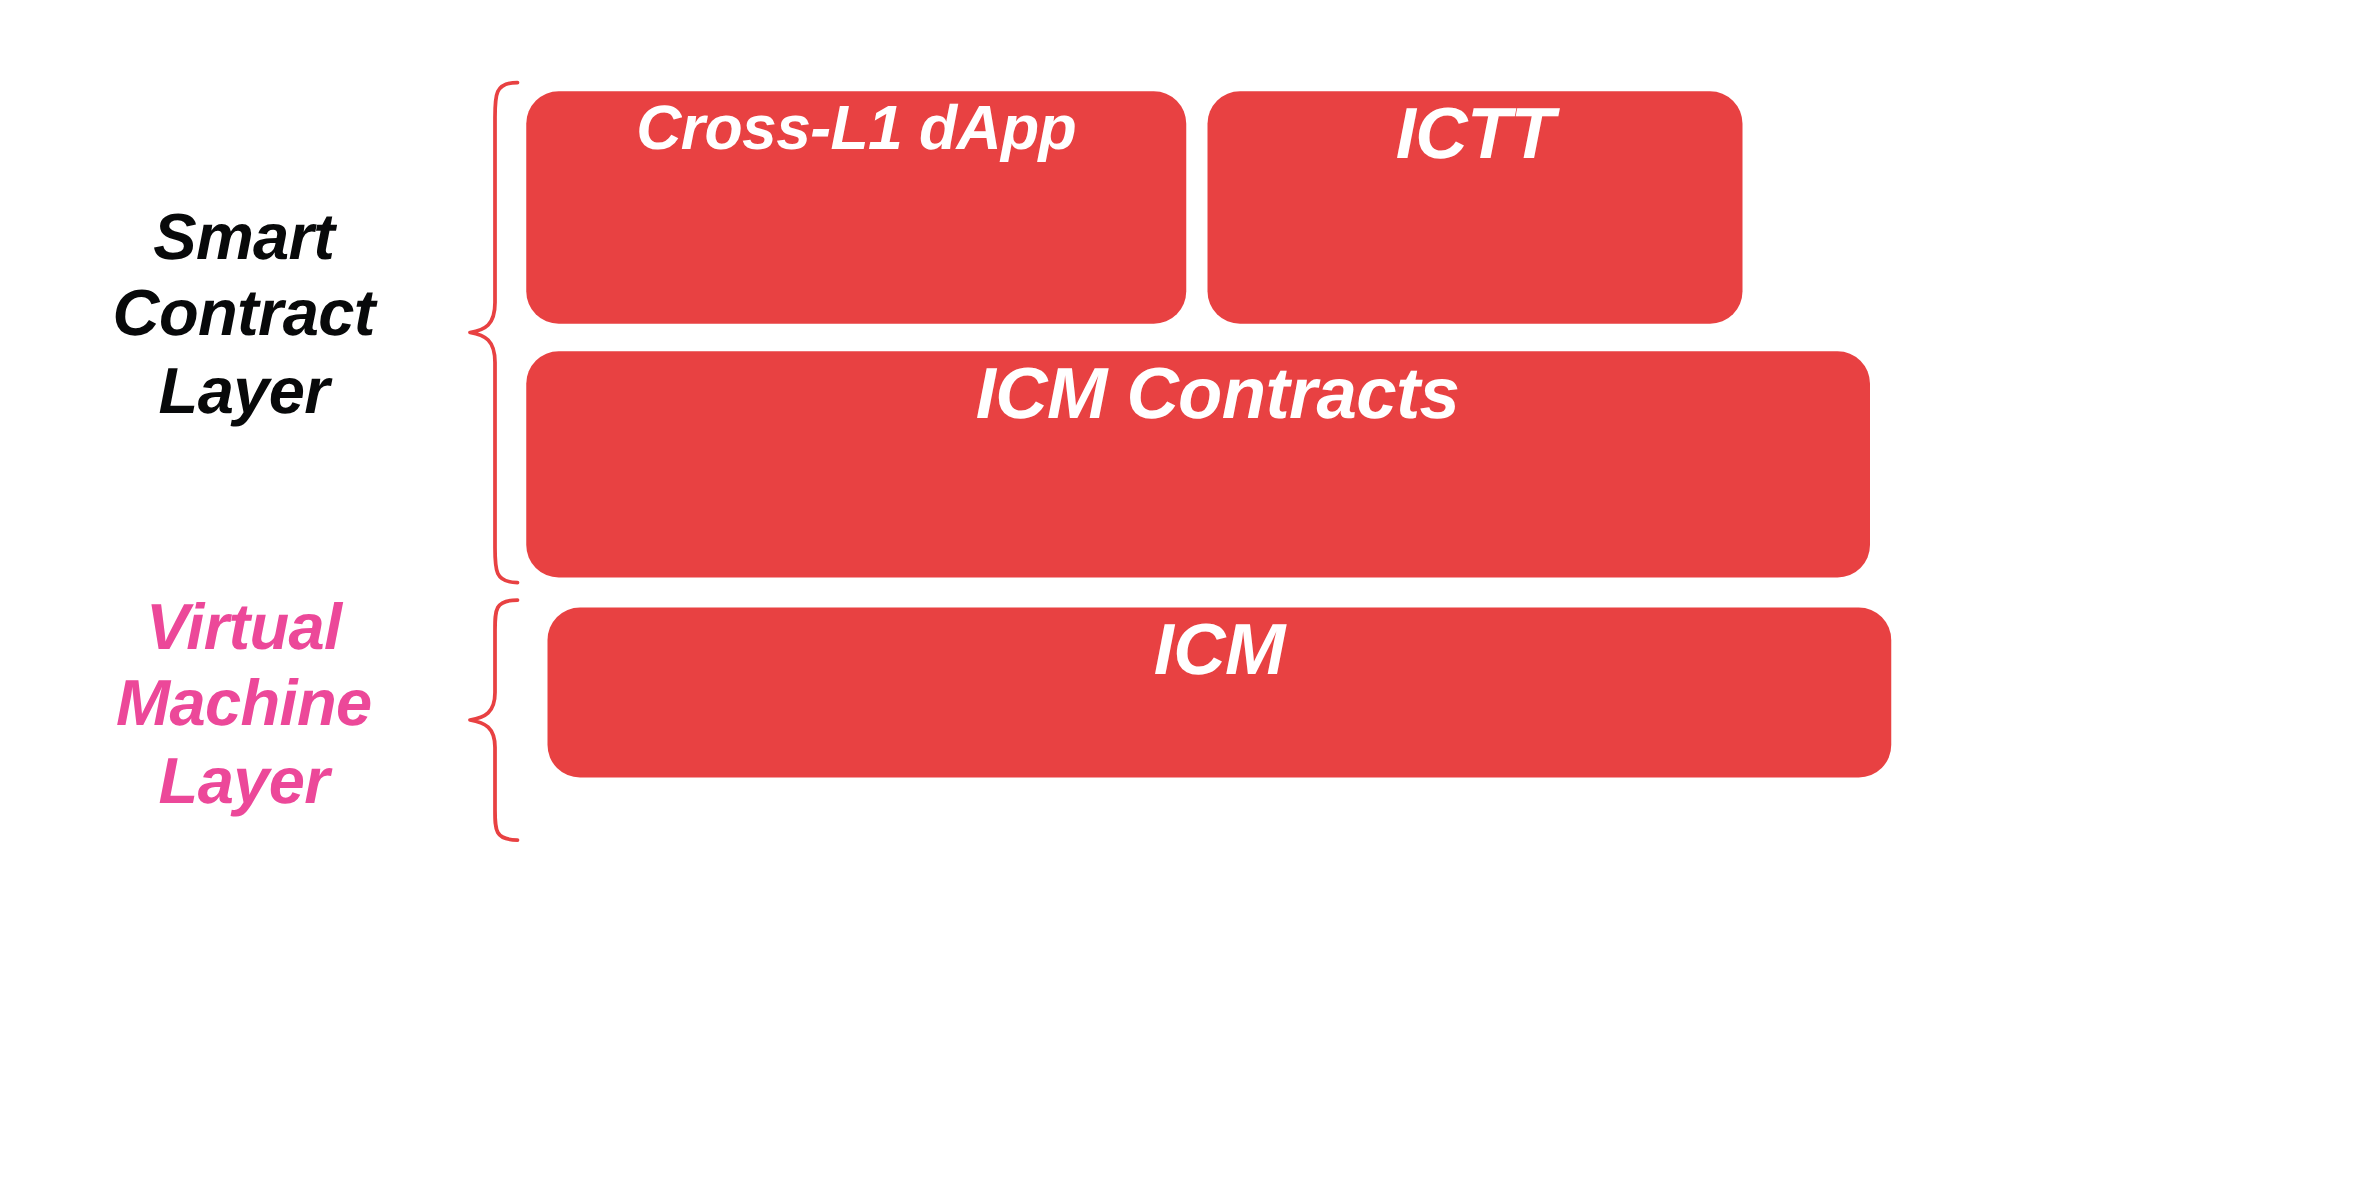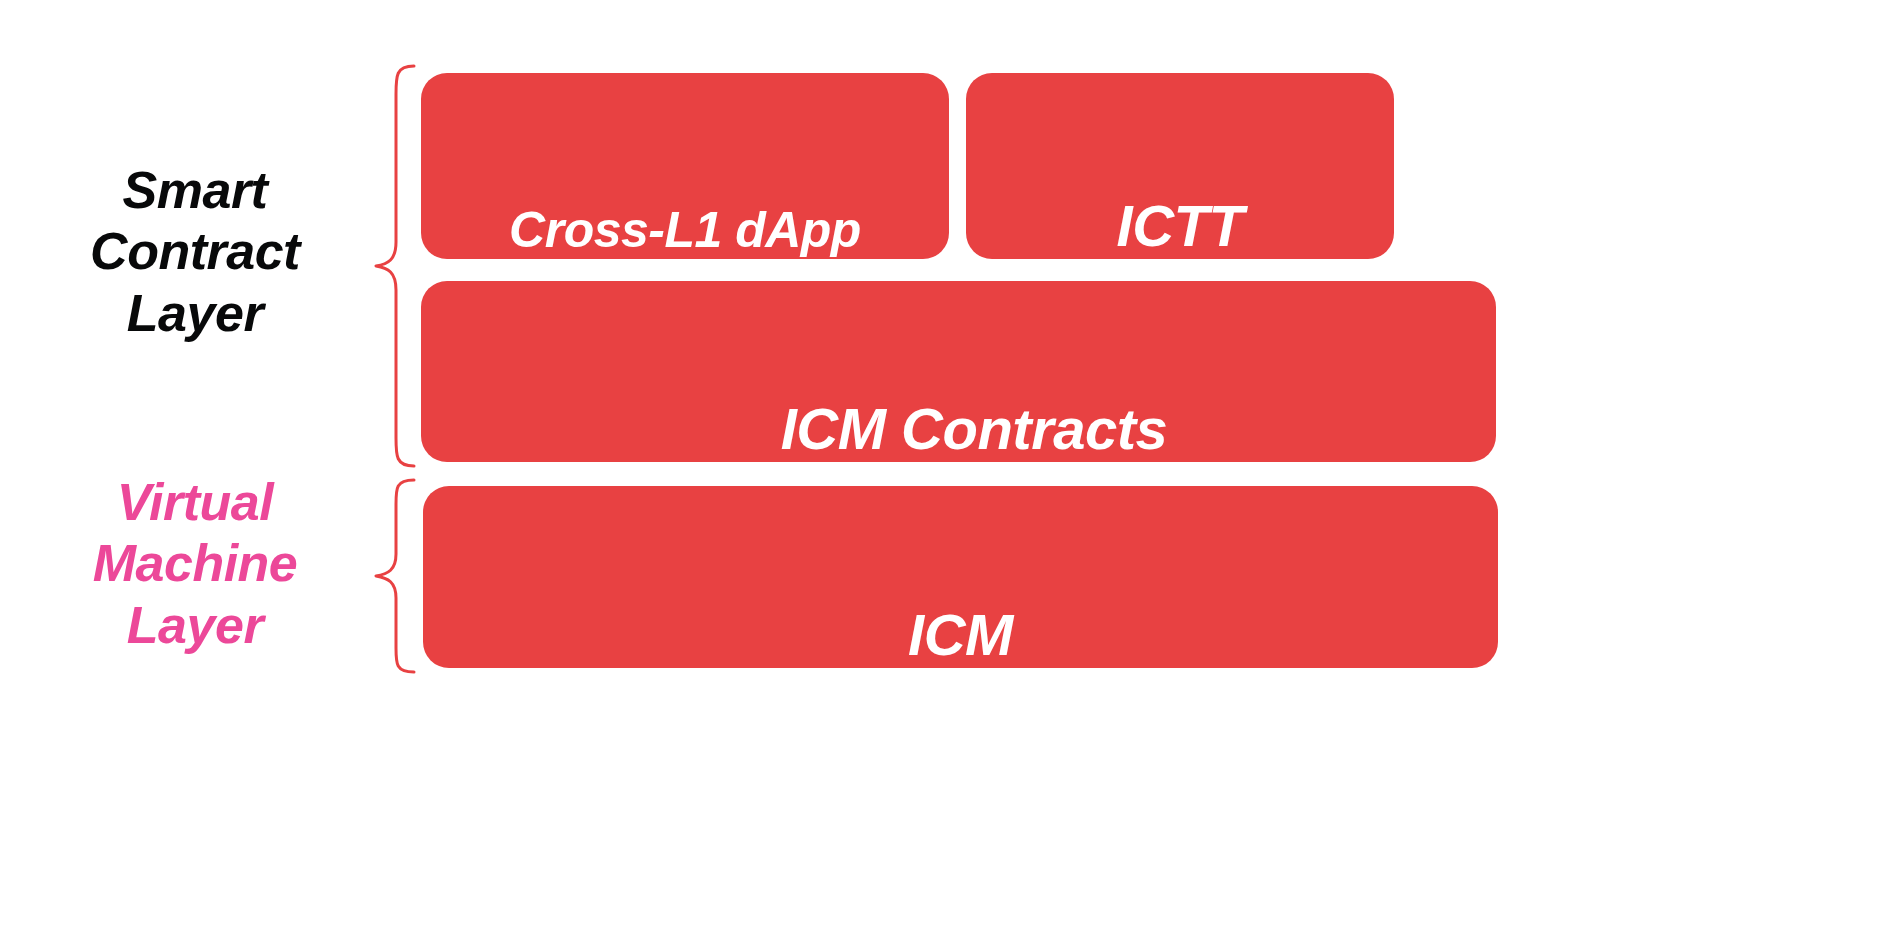--- a/index.html
+++ b/index.html
@@ -57,21 +57,21 @@
     left: 366px;
     top: 478px;
     width: 60px;
     height: 196px;
   }
 
   
   .box {
     position: absolute;
     display: flex;
-    align-items: flex-end;
+    align-items: flex-start;
     justify-content: center;
     border-radius: 26px;
     color: #ffffff;
     font-weight: bold;
     letter-spacing: -0.5px;
     box-sizing: border-box;
   }
   #box-cross-l1-dapp {
     left: 421px;
     top: 73px;
@@ -88,24 +88,24 @@
   }
   #box-icm-contracts {
     left: 421px;
     top: 281px;
     width: 1075px;
     height: 181px;
     font-size: 58px;
     padding-left: 31px;
   }
   #box-icm {
-    left: 423px;
+    left: 438px;
     top: 486px;
     width: 1075px;
-    height: 182px;
+    height: 136px;
     font-size: 58px;
   }
 </style>
 </head>
 <body>
 
 <div id="canvas" style="background: rgb(255, 255, 255);">
 
   <div class="group-label" id="label-smart-contract" style="color: rgb(8, 9, 10);">Smart
 Contract

